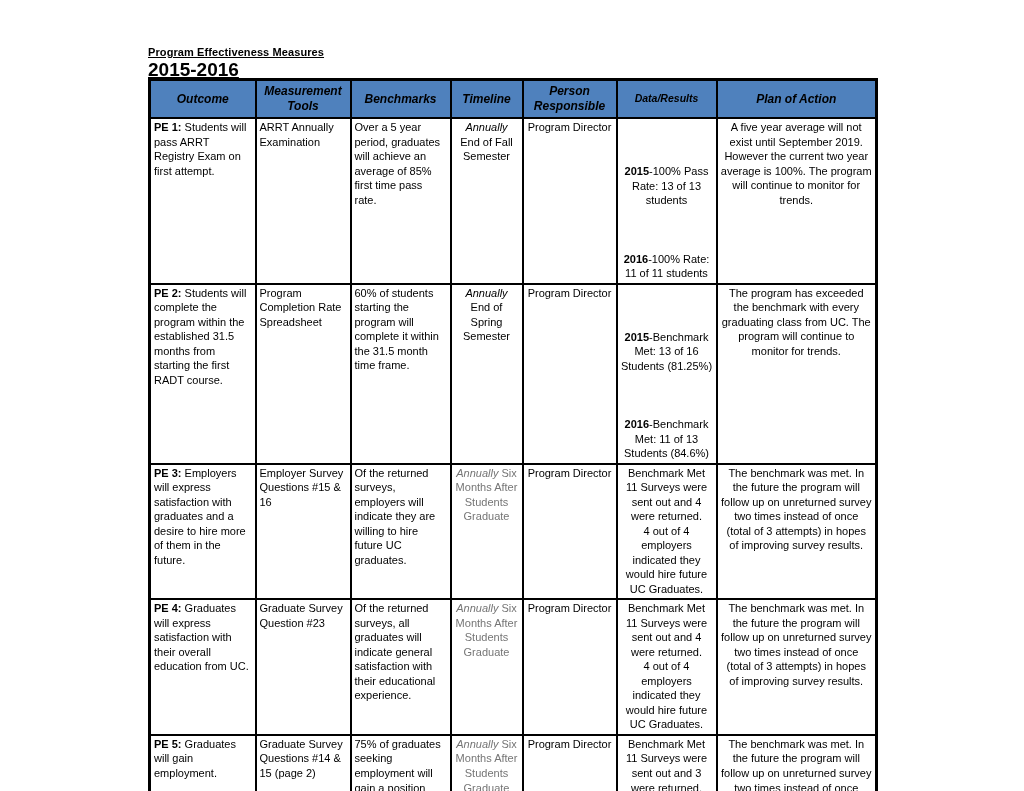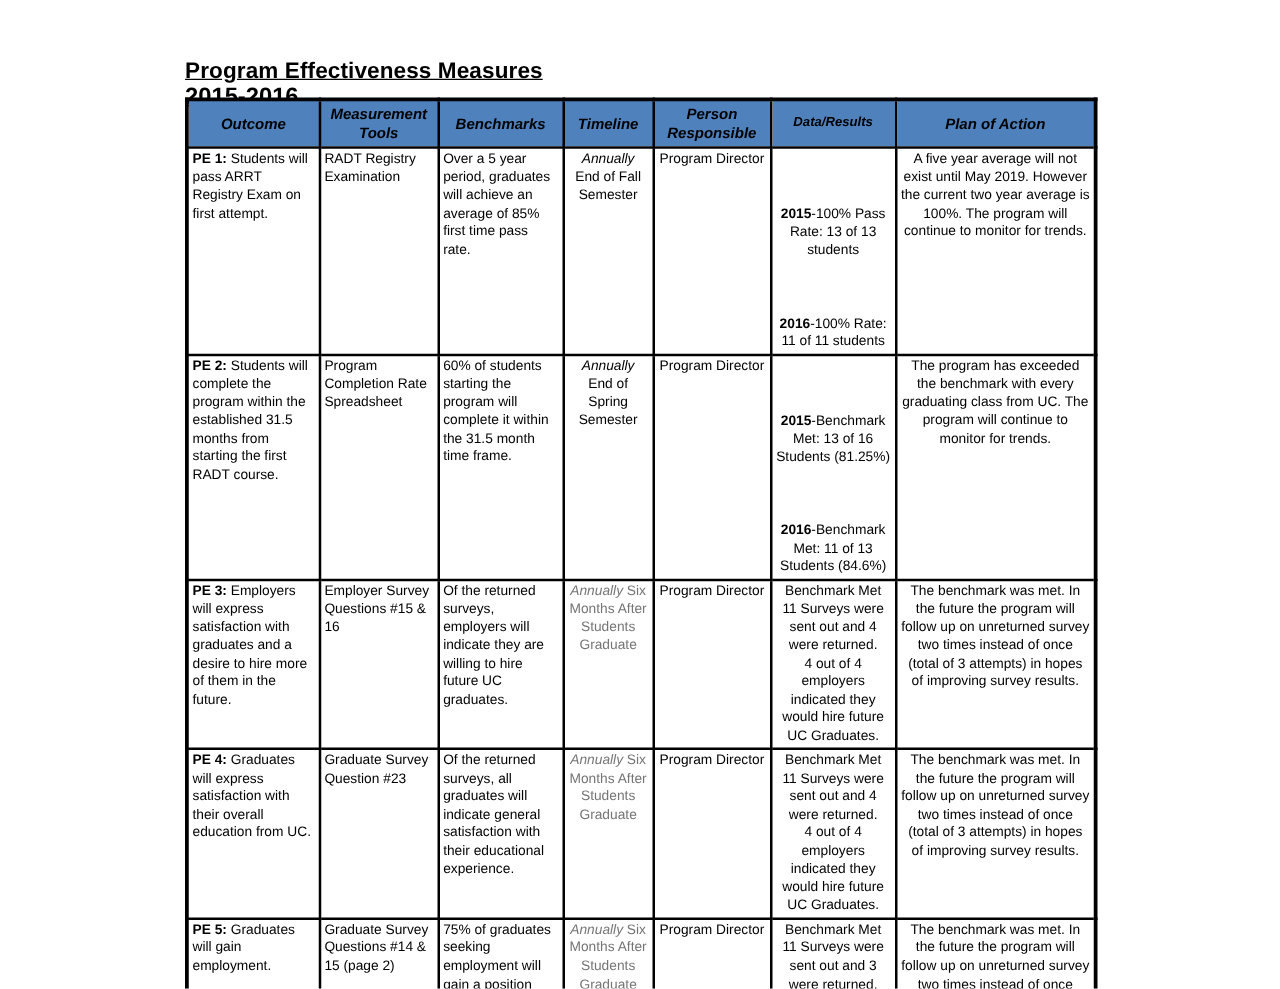--- a/index.html
+++ b/index.html
@@ -7,21 +7,21 @@
   .page {
     position:relative;
     width:1024px; height:791px;
     background:#ffffff;
     font-family:"Liberation Sans", sans-serif;
     color:#000;
     overflow:hidden;
   }
   .title-block { position:absolute; left:148px; top:46px; }
   .doc-title {
-    font-size:18px; font-weight:bold; text-decoration:underline;
+    font-size:11px; font-weight:bold; text-decoration:underline;
     line-height:1.15; letter-spacing:0.1px;
   }
   .doc-year {
     font-size:19px; font-weight:bold; text-decoration:underline;
     line-height:1.2;
   }
   table.pe {
     position:absolute; left:148px; top:78px;
     width:727px;
     border-collapse:collapse;
@@ -81,32 +81,32 @@
         <th>Timeline</th>
         <th>Person Responsible</th>
         <th class="hdr-sm">Data/Results</th>
         <th>Plan of Action</th>
       </tr>
     </thead>
     <tbody>
 
       <tr style="height:118px">
         <td><b>PE 1:</b> <span>Students will pass ARRT Registry Exam on first attempt.</span></td>
-        <td>RADT Registry Examination</td>
+        <td>ARRT Annually Examination</td>
         <td>Over a 5 year period, graduates will achieve an average of 85% first time pass rate.</td>
         <td class="center">
           <div class="tl-lead">Annually</div>
           <div>End of Fall Semester</div>
         </td>
         <td class="center">Program Director</td>
         <td class="center">
           <div class="seg"><b>2015</b><span>-100% Pass Rate: 13 of 13 students</span></div>
           <div class="seg"><b>2016</b><span>-100% Rate: 11 of 11 students</span></div>
         </td>
-        <td class="center small">A five year average will not exist until May 2019. However the current two year average is 100%. The program will continue to monitor for trends.</td>
+        <td class="center small">A five year average will not exist until September 2019. However the current two year average is 100%. The program will continue to monitor for trends.</td>
       </tr>
 
       <tr style="height:104px">
         <td><b>PE 2:</b> <span>Students will complete the program within the established 31.5 months from starting the first RADT course.</span></td>
         <td>Program Completion Rate Spreadsheet</td>
         <td>60% of students starting the program will complete it within the 31.5 month time frame.</td>
         <td class="center">
           <div class="tl-lead">Annually</div>
           <div>End of Spring Semester</div>
         </td>

